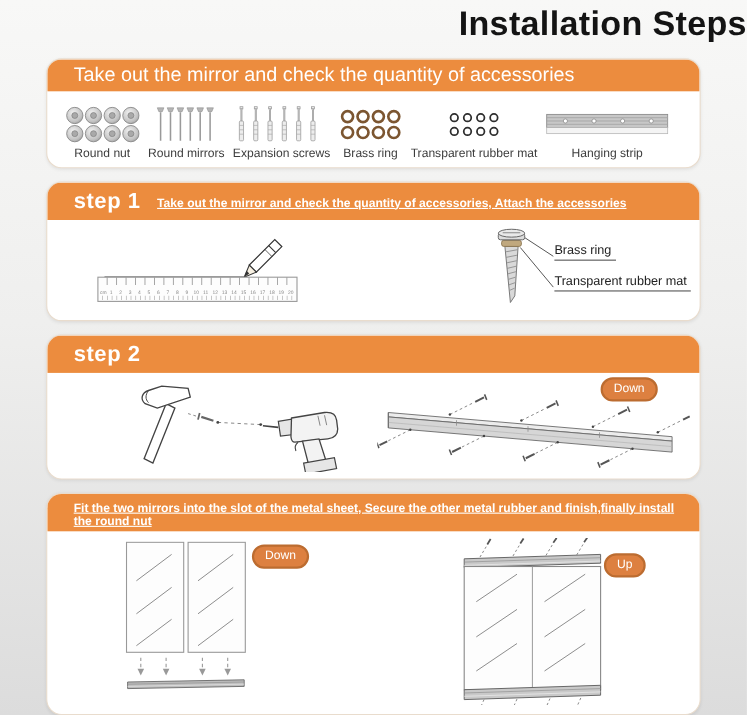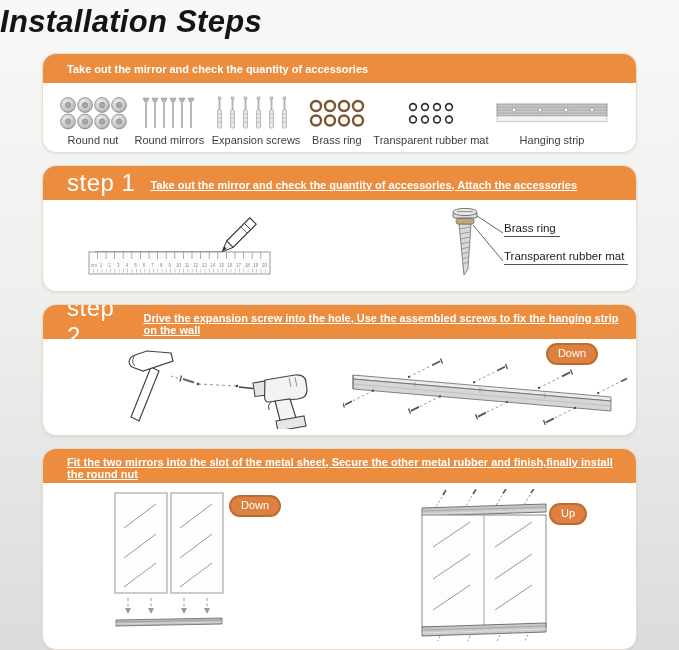--- a/index.html
+++ b/index.html
@@ -3,56 +3,55 @@
 <meta charset="utf-8">
 <style>
   * { box-sizing: border-box; margin: 0; padding: 0; }
   html, body { width: 679px; height: 650px; }
   body {
     font-family: "Liberation Sans", sans-serif;
     background: linear-gradient(180deg, #f8f8f7 0%, #efefee 45%, #dcdcdc 100%);
     overflow: hidden;
   }
   .page-title {
-    text-align: left;
+    text-align: right;
     font-size: 31px;
     font-weight: bold;
     letter-spacing: 0.3px;
     color: #141414;
     padding-top: 4px;
     margin-bottom: 13px;
-    font-style: italic;
   }
   .panel {
     width: 595px;
     margin: 0 auto 12px auto;
     background: #ffffff;
     border: 1px solid #e9dccd;
     border-radius: 14px;
     box-shadow: 0 1px 3px rgba(0,0,0,0.07);
     overflow: hidden;
   }
   .panel-header {
     background: #ec8c3e;
     color: #ffffff;
     display: flex;
     align-items: center;
   }
   .acc-header {
     height: 29px;
     padding-left: 24px;
-    font-size: 11px;
-    font-weight: bold;
+    font-size: 18px;
+    font-weight: normal;
   }
   .step-header {
     height: 34px;
     padding: 0 12px 0 24px;
     gap: 15px;
   }
-  .step-label { font-size: 24px; font-weight: normal; letter-spacing: 0.5px; }
+  .step-label { font-size: 20px; font-weight: bold; letter-spacing: 0.5px; text-align: right; }
   .step-desc  { font-size: 11px; font-weight: bold; padding-top: 3px; text-decoration: underline; }
   .acc-body {
     display: flex;
     justify-content: space-between;
     align-items: flex-start;
     padding: 11px 28px 7px 16px;
     height: 69px;
   }
   .acc-item { display: flex; flex-direction: column; align-items: center; gap: 3px; }
   .acc-icon-box { height: 37px; display: flex; align-items: center; }
@@ -324,21 +323,20 @@
       <span class="ann-label" style="left:97px; top:19px;">Brass ring</span>
       <span class="ann-label" style="left:97px; top:47px;">Transparent rubber mat</span>
     </div>
 
   </div>
 </div>
 
 <div class="panel">
   <div class="panel-header step-header">
     <span class="step-label">step 2</span>
-    <span class="step-desc">Drive the expansion screw into the hole, Use the assembled screws to fix the hanging strip on the wall</span>
   </div>
   <div class="step-body" id="step2-body">
 
     <svg class="abs" style="left:56px; top:6px;" width="210" height="84" viewBox="0 0 210 84">
 
       <g>
         <polygon points="52,22 60,26 40,76 32,72" fill="#ffffff" stroke="#444444" stroke-width="1.2"></polygon>
         <path d="M36,10 C30,12 28,18 33,22 L44,26 L74,16 L72,8 L48,6 Z" fill="#ffffff" stroke="#444444" stroke-width="1.2"></path>
         <path d="M36,10 C33,14 33,18 36,21" fill="none" stroke="#444444" stroke-width="0.9"></path>
       </g>

